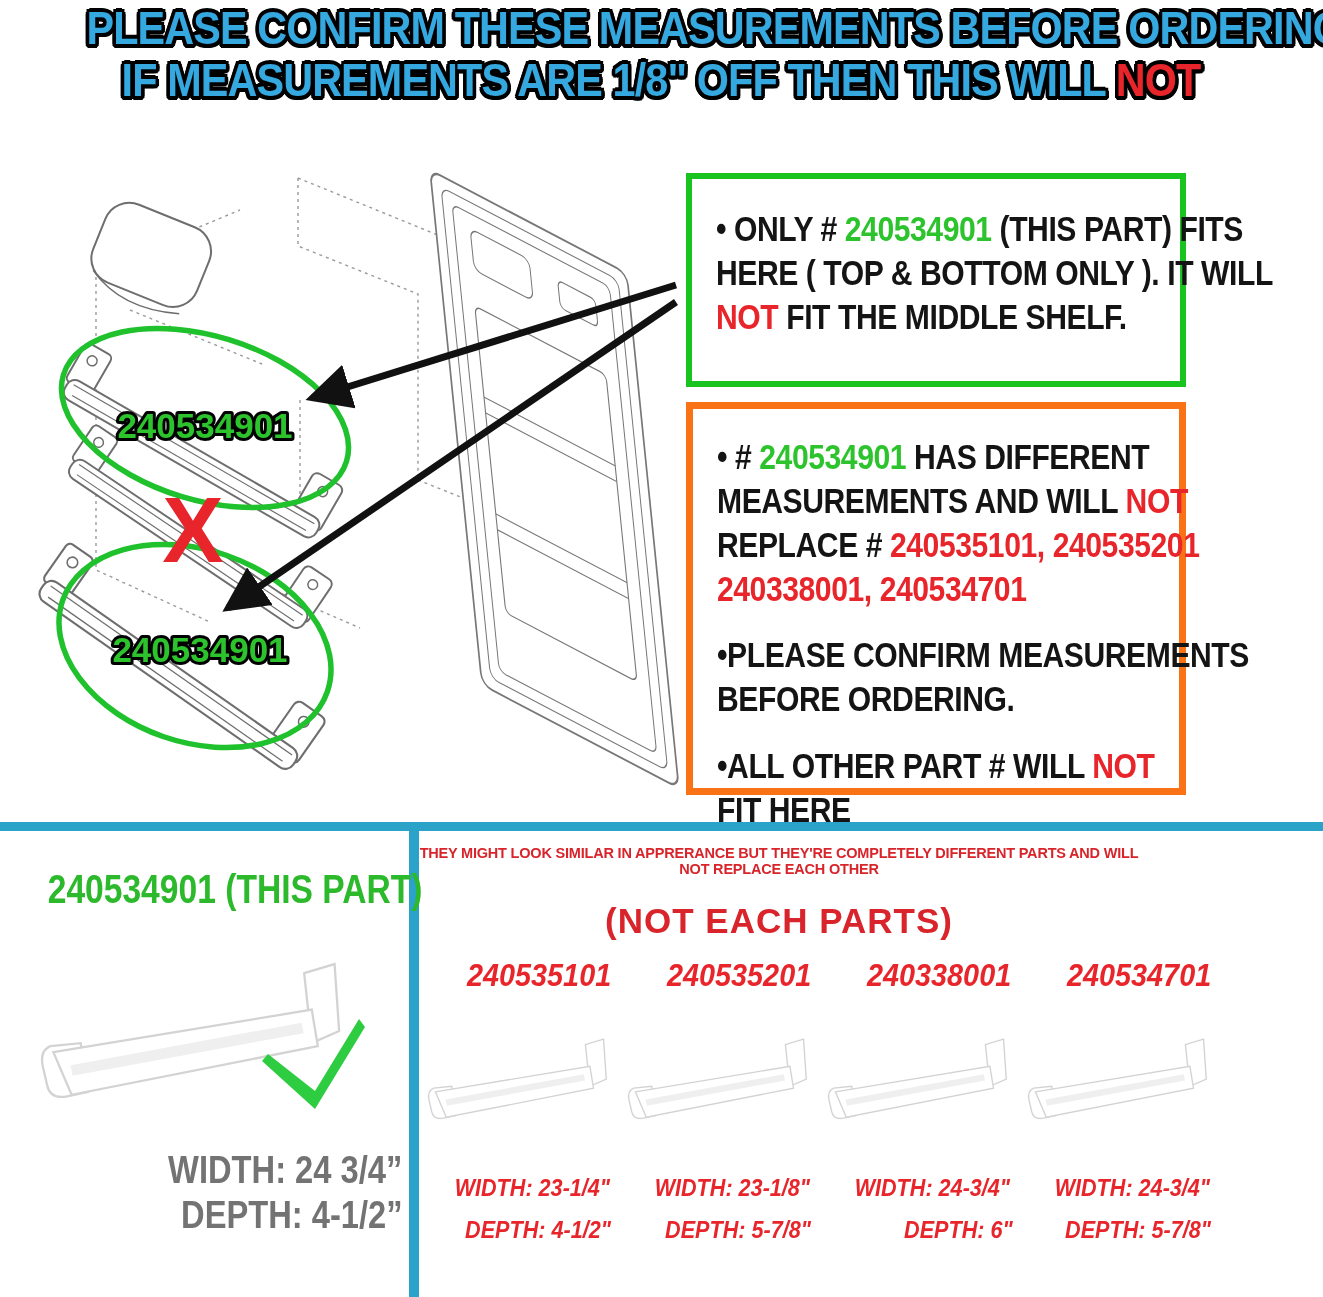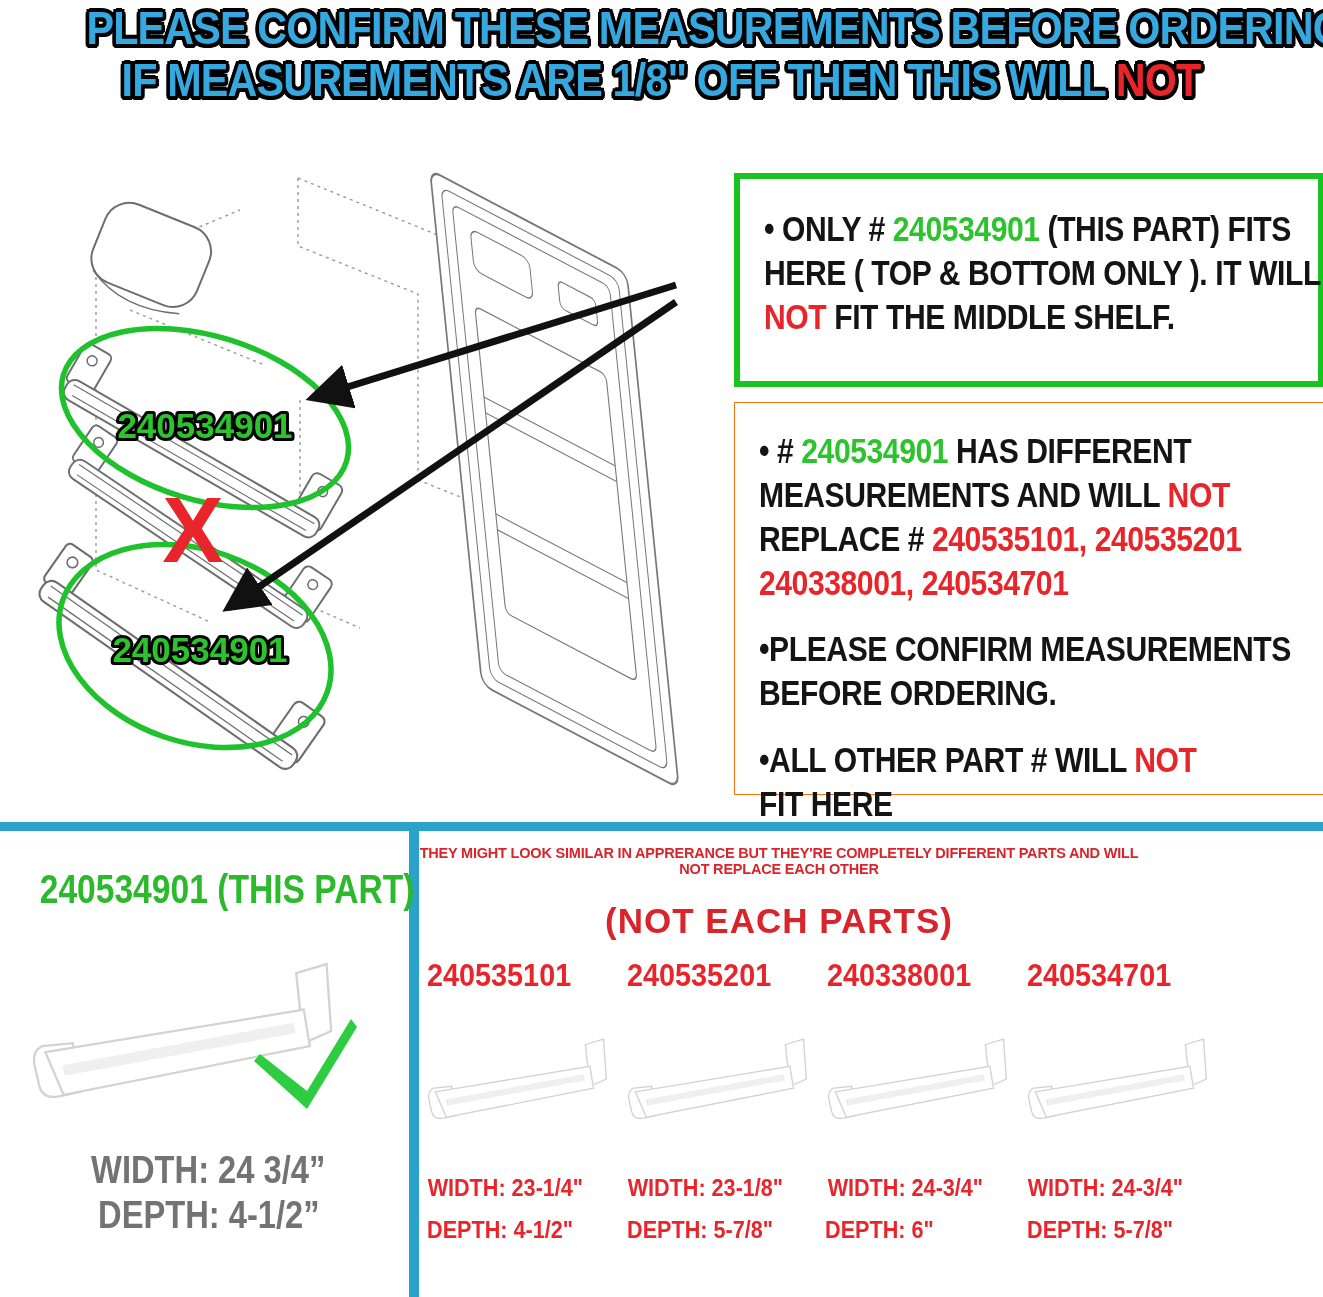--- a/index.html
+++ b/index.html
@@ -9,47 +9,47 @@
   
   .hdr{position:absolute;left:0;top:2px;width:1323px;text-align:center;line-height:1.1;}
   .hdr-line{display:inline-block;transform:scaleX(0.88);transform-origin:50% 50%;white-space:nowrap;
             font-weight:bold;font-size:47px;letter-spacing:-1px;color:#35a8e0;
             text-shadow:-3px -3px 0 #000,3px -3px 0 #000,-3px 3px 0 #000,3px 3px 0 #000,
                         -4px 0 0 #000,4px 0 0 #000,0 -4px 0 #000,0 4px 0 #000,
                         -4px 2px 0 #000,4px 2px 0 #000,-2px 4px 0 #000,2px 4px 0 #000;}
   .hdr .red-word{color:#e8252a;}
 
   
-  .note-box{position:absolute;left:686px;width:590px;box-sizing:border-box;background:#fff;margin-left:48px;}
+  .note-box{position:absolute;left:686px;width:500px;box-sizing:border-box;background:#fff;}
   .note-green{top:173px;height:214px;border:6px solid #19c421;padding:28px 0 0 24px;}
-  .note-red{top:402px;height:393px;border:1px solid #f97316;padding:26px 0 0 24px;}
+  .note-red{top:402px;height:393px;border:7px solid #f97316;padding:26px 0 0 24px;}
   .box-text{width:660px;transform:scaleX(0.86);transform-origin:0 0;
             font-weight:bold;font-size:35px;line-height:1.26;color:#141414;letter-spacing:-0.5px;}
   .box-text .grn{color:#2cc32c;}
   .box-text .red{color:#e8252a;}
   .bullet-gap{margin-top:22px;}
 
   
   .divider-h{position:absolute;left:0;top:822px;width:1323px;height:9px;background:#2ba3c9;}
   .divider-v{position:absolute;left:409px;top:822px;width:10px;height:475px;background:#2ba3c9;}
 
   
-  .bottom-left{position:absolute;left:4px;top:831px;width:409px;text-align:center;}
+  .bottom-left{position:absolute;left:12px;top:831px;width:409px;text-align:right;}
   .bl-title{margin-top:36px;font-weight:bold;font-size:40px;color:#2cb92c;}
   .bl-title .cond{display:inline-block;transform:scaleX(0.84);transform-origin:50% 50%;white-space:nowrap;}
   .bl-shelf{display:block;width:409px;height:230px;margin-top:6px;}
   .bl-dims{font-weight:bold;font-size:38px;color:#737373;line-height:1.18;}
   .bl-dims .cond{display:inline-block;transform:scaleX(0.86);transform-origin:50% 50%;white-space:nowrap;}
 
   
   .bottom-right{position:absolute;left:419px;top:831px;width:720px;text-align:center;}
   .br-disclaimer{margin-top:14px;font-weight:bold;font-size:14.5px;color:#d8242a;letter-spacing:-0.2px;}
   .br-subtitle{margin-top:24px;font-weight:bold;font-size:35px;color:#d8242a;letter-spacing:1px;}
   .br-cols{display:flex;margin-top:16px;}
-  .col{flex:1;text-align:left;}
+  .col{flex:1;text-align:right;font-style:italic;}
   .col-number{font-weight:bold;font-size:32px;color:#e8252a;}
   .col-number .cond,.col-dim .cond{display:inline-block;transform:scaleX(0.9);transform-origin:50% 50%;white-space:nowrap;}
   .col-shelf{width:200px;height:140px;margin-top:26px;}
   .col-dim{font-weight:bold;font-size:24px;color:#e8252a;}
   .col-width{margin-top:10px;}
   .col-depth{margin-top:14px;}
 
   
   .diagram{position:absolute;left:0;top:150px;width:690px;height:672px;}
 </style>

